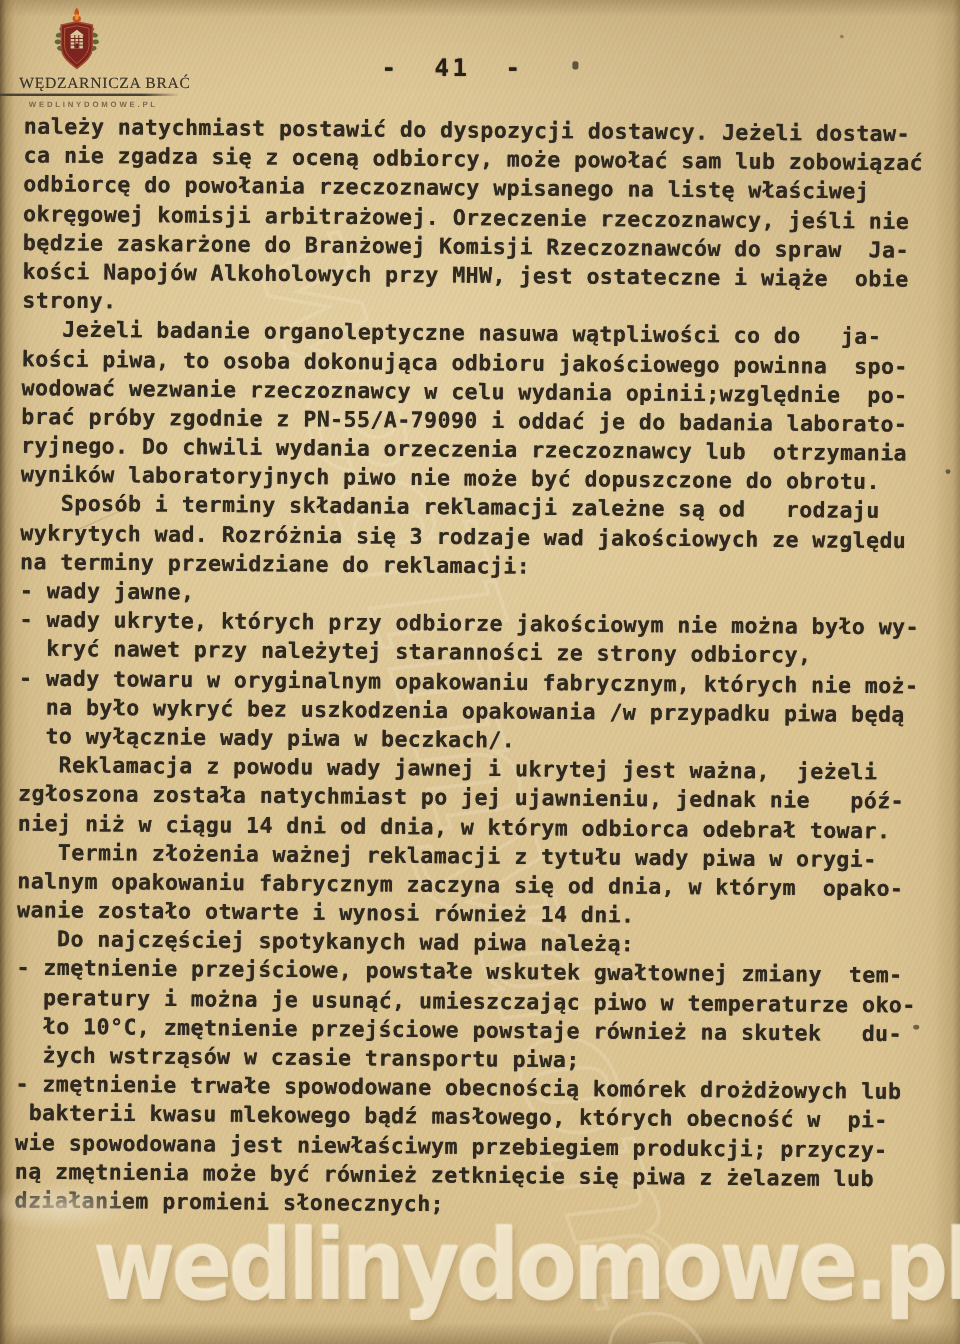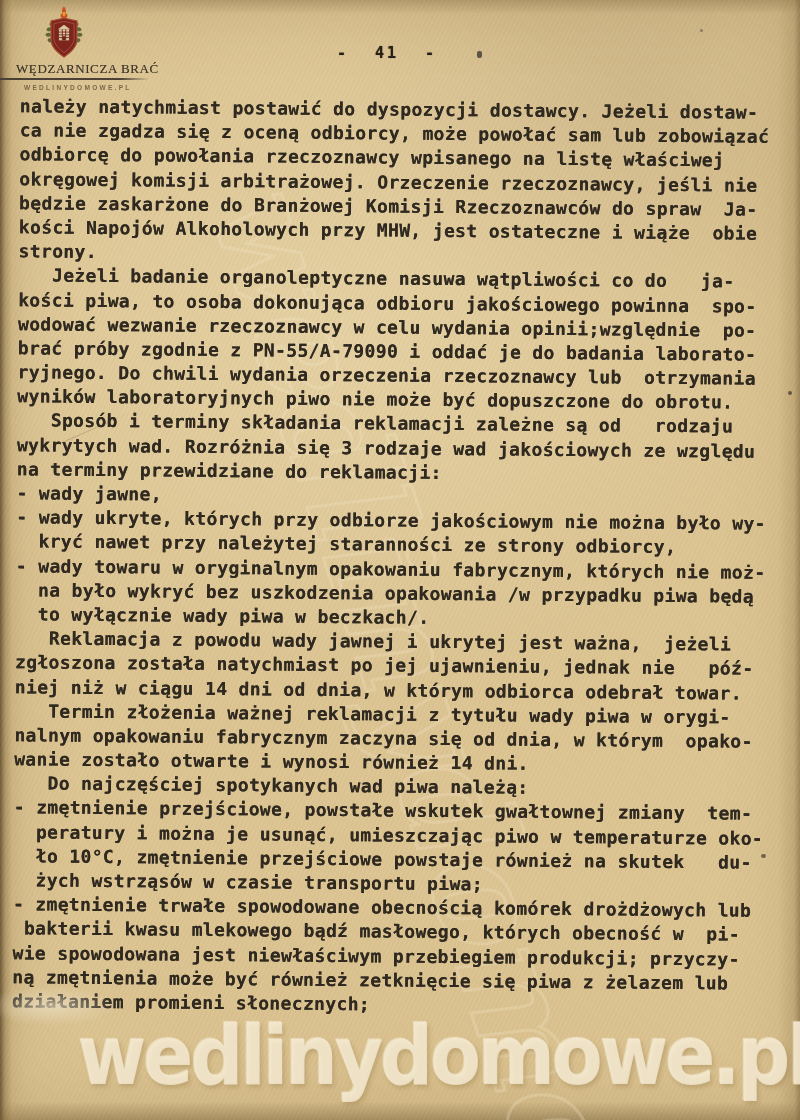--- a/index.html
+++ b/index.html
@@ -30,22 +30,22 @@
     position:absolute;left:0;top:78px;width:150px;height:2px;
     background:linear-gradient(90deg,#4c4136 0,#4c4136 120px,rgba(76,65,54,0) 100%);
   }
   .logo-subtitle{
     position:absolute;left:24px;top:84px;
     font-family:"Liberation Sans","DejaVu Sans",sans-serif;
     font-size:6.5px;font-weight:bold;letter-spacing:2.3px;color:#7a6749;white-space:pre;
   }
   .pagenum{
     position:absolute;left:318px;top:44px;width:110px;text-align:center;
-    font-size:15px;font-weight:bold;letter-spacing:3px;word-spacing:14px;
-    color:#262018;text-shadow:0 0 1px rgba(38,32,24,0.8);white-space:pre;margin-left:14px;
+    font-size:20px;font-weight:bold;letter-spacing:3px;word-spacing:14px;
+    color:#262018;text-shadow:0 0 1px rgba(38,32,24,0.8);white-space:pre;
   }
   
   .textblock{
     position:absolute;left:20px;top:101px;width:766px;
     transform:rotate(0.5deg);transform-origin:top right;
     z-index:2;
   }
   .tl{
     white-space:pre;height:24.2px;
     font:bold 18px/24.2px "DejaVu Sans Mono",monospace;

